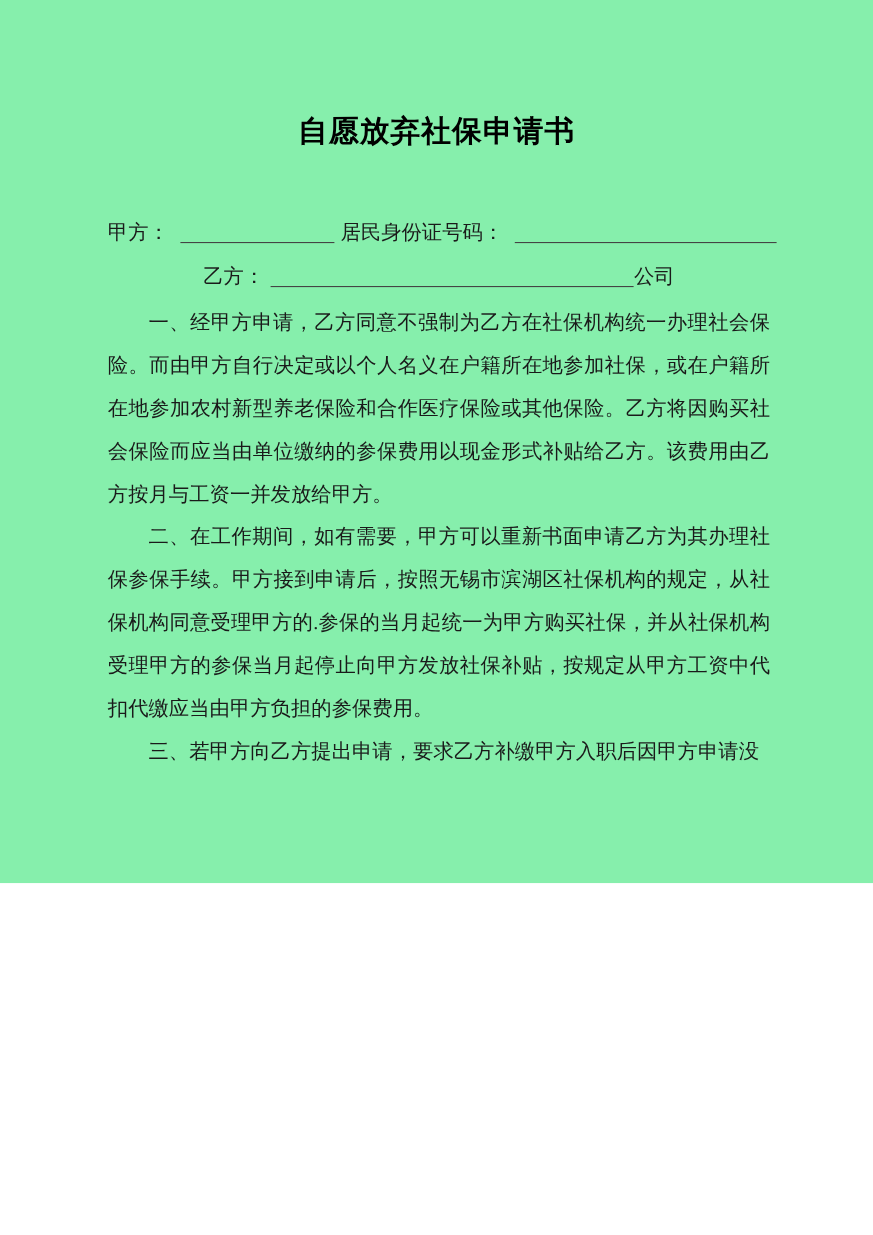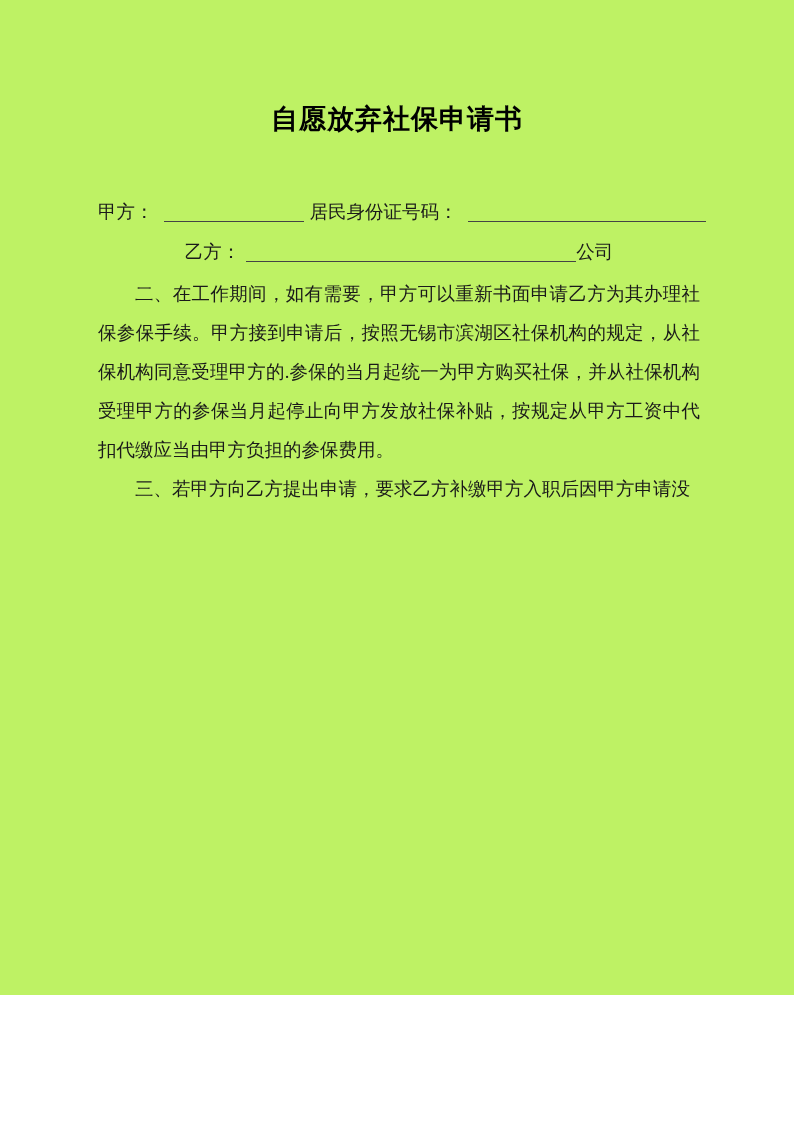--- a/index.html
+++ b/index.html
@@ -7,22 +7,22 @@
     padding: 0;
     background: #ffffff;
   }
   body {
     font-family: "Liberation Serif", "DejaVu Serif", serif;
     color: #1a1a1a;
   }
   .page {
     position: relative;
     width: 794px;
-    height: 995px;
-    background: #bef264;
+    height: 803px;
+    background: #86efac;
     overflow: hidden;
     box-sizing: border-box;
   }
   .doc-title {
     text-align: center;
     font-size: 27px;
     font-weight: 700;
     letter-spacing: 1px;
     color: #000000;
     margin: 0;
@@ -97,20 +97,21 @@
     </div>
 
     <div class="form-line">
       <span class="lbl">乙方：</span><span class="blank blank-party-b"></span><span class="lbl">公司</span>
     </div>
 
     <div class="para-gap"></div>
 
 
 
+    <p class="para">一、经甲方申请，乙方同意不强制为乙方在社保机构统一办理社会保险。而由甲方自行决定或以个人名义在户籍所在地参加社保，或在户籍所在地参加农村新型养老保险和合作医疗保险或其他保险。乙方将因购买社会保险而应当由单位缴纳的参保费用以现金形式补贴给乙方。该费用由乙方按月与工资一并发放给甲方。</p>
 
     <p class="para">二、在工作期间，如有需要，甲方可以重新书面申请乙方为其办理社保参保手续。甲方接到申请后，按照无锡市滨湖区社保机构的规定，从社保机构同意受理甲方的.参保的当月起统一为甲方购买社保，并从社保机构受理甲方的参保当月起停止向甲方发放社保补贴，按规定从甲方工资中代扣代缴应当由甲方负担的参保费用。</p>
 
     <p class="para">三、若甲方向乙方提出申请，要求乙方补缴甲方入职后因甲方申请没</p>
 
   </div>
 
   <div class="footer">第 1 页 共 2 页</div>
 
 </div>

